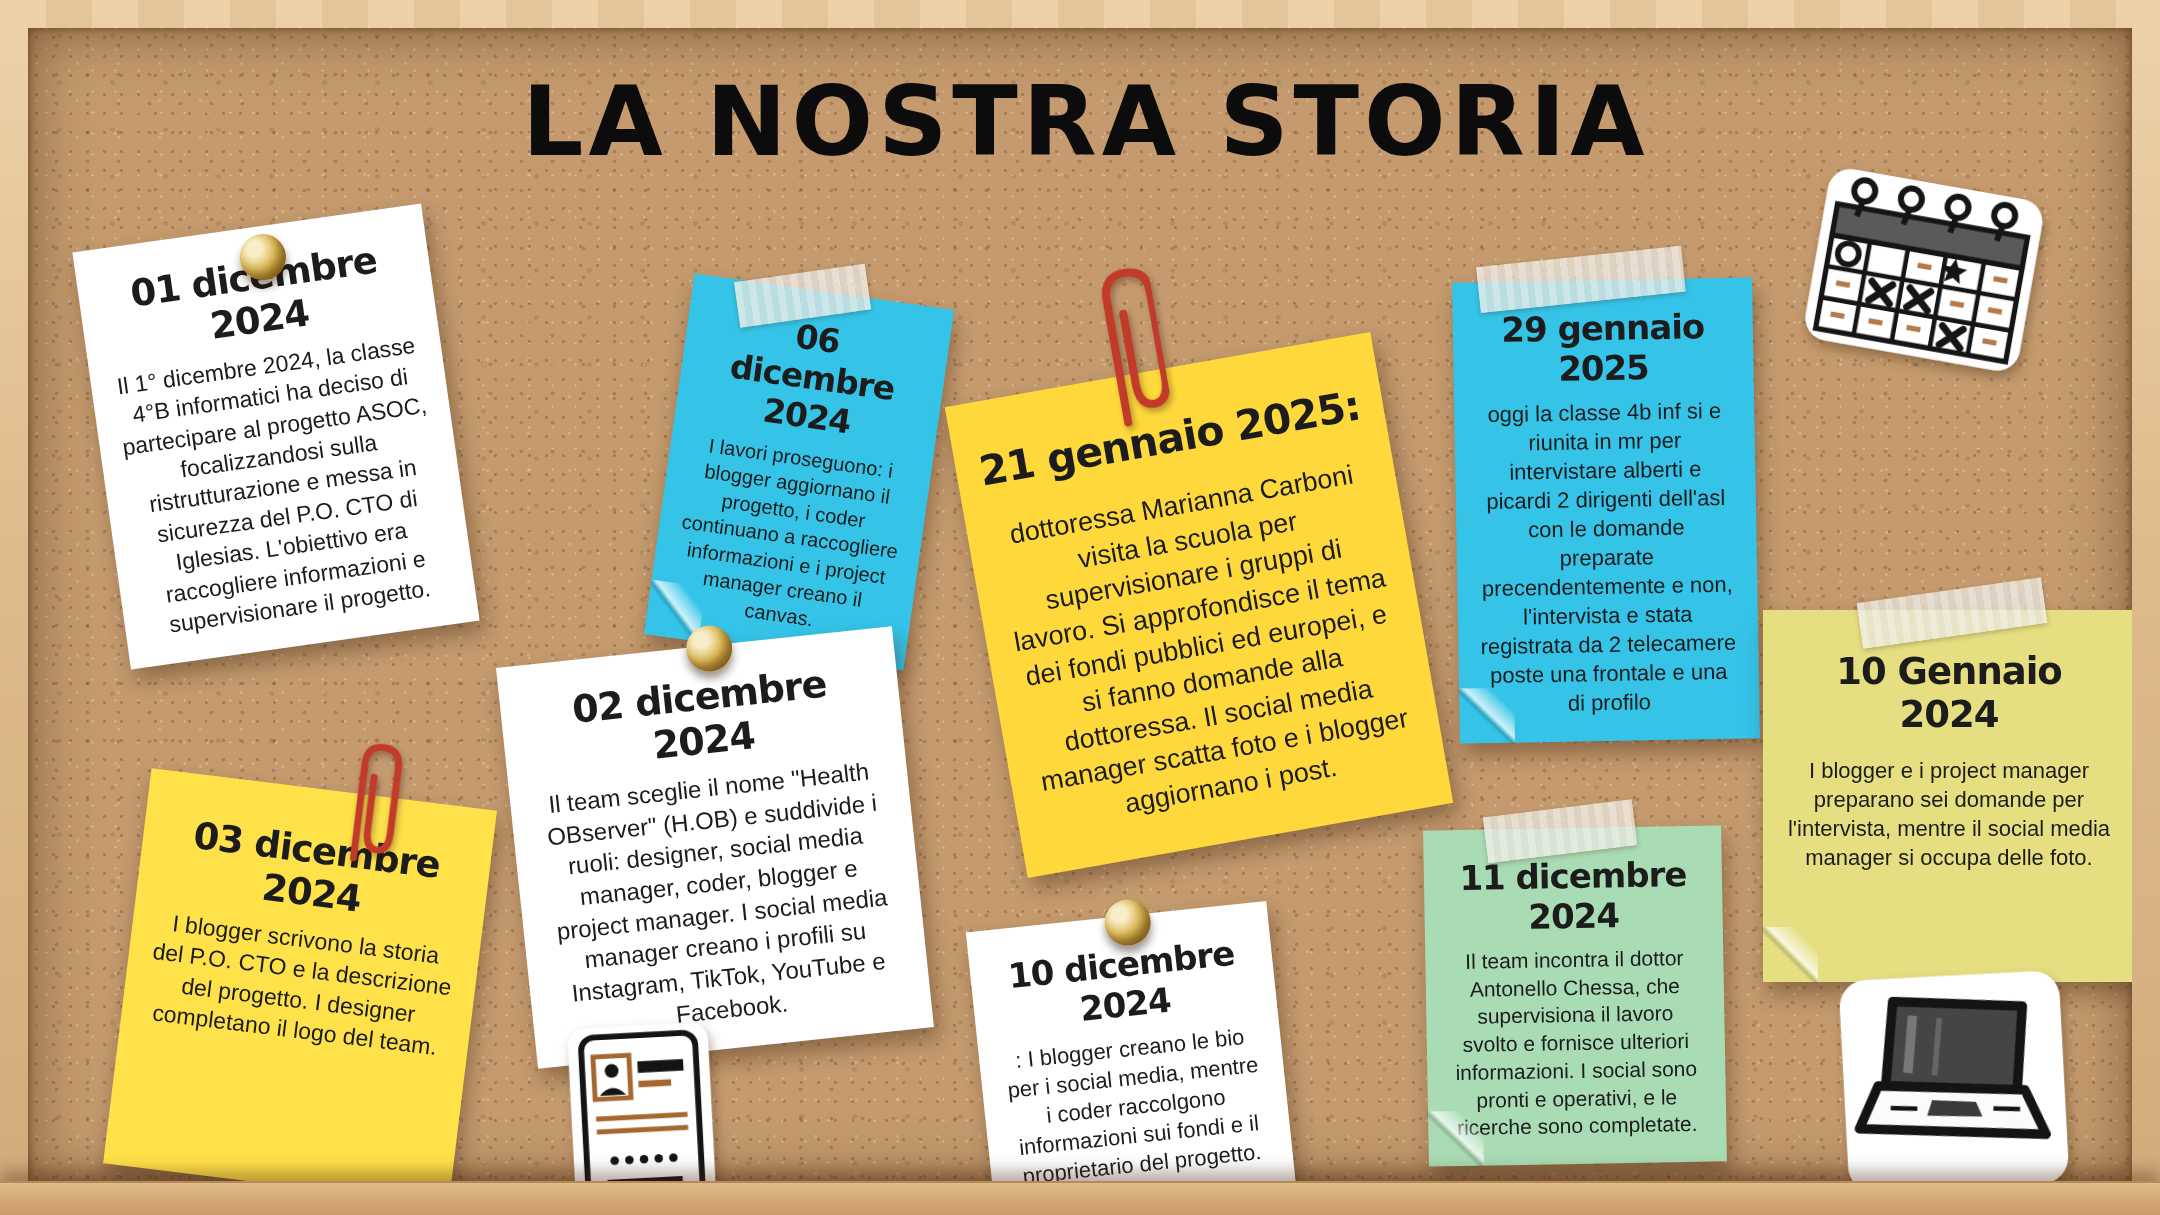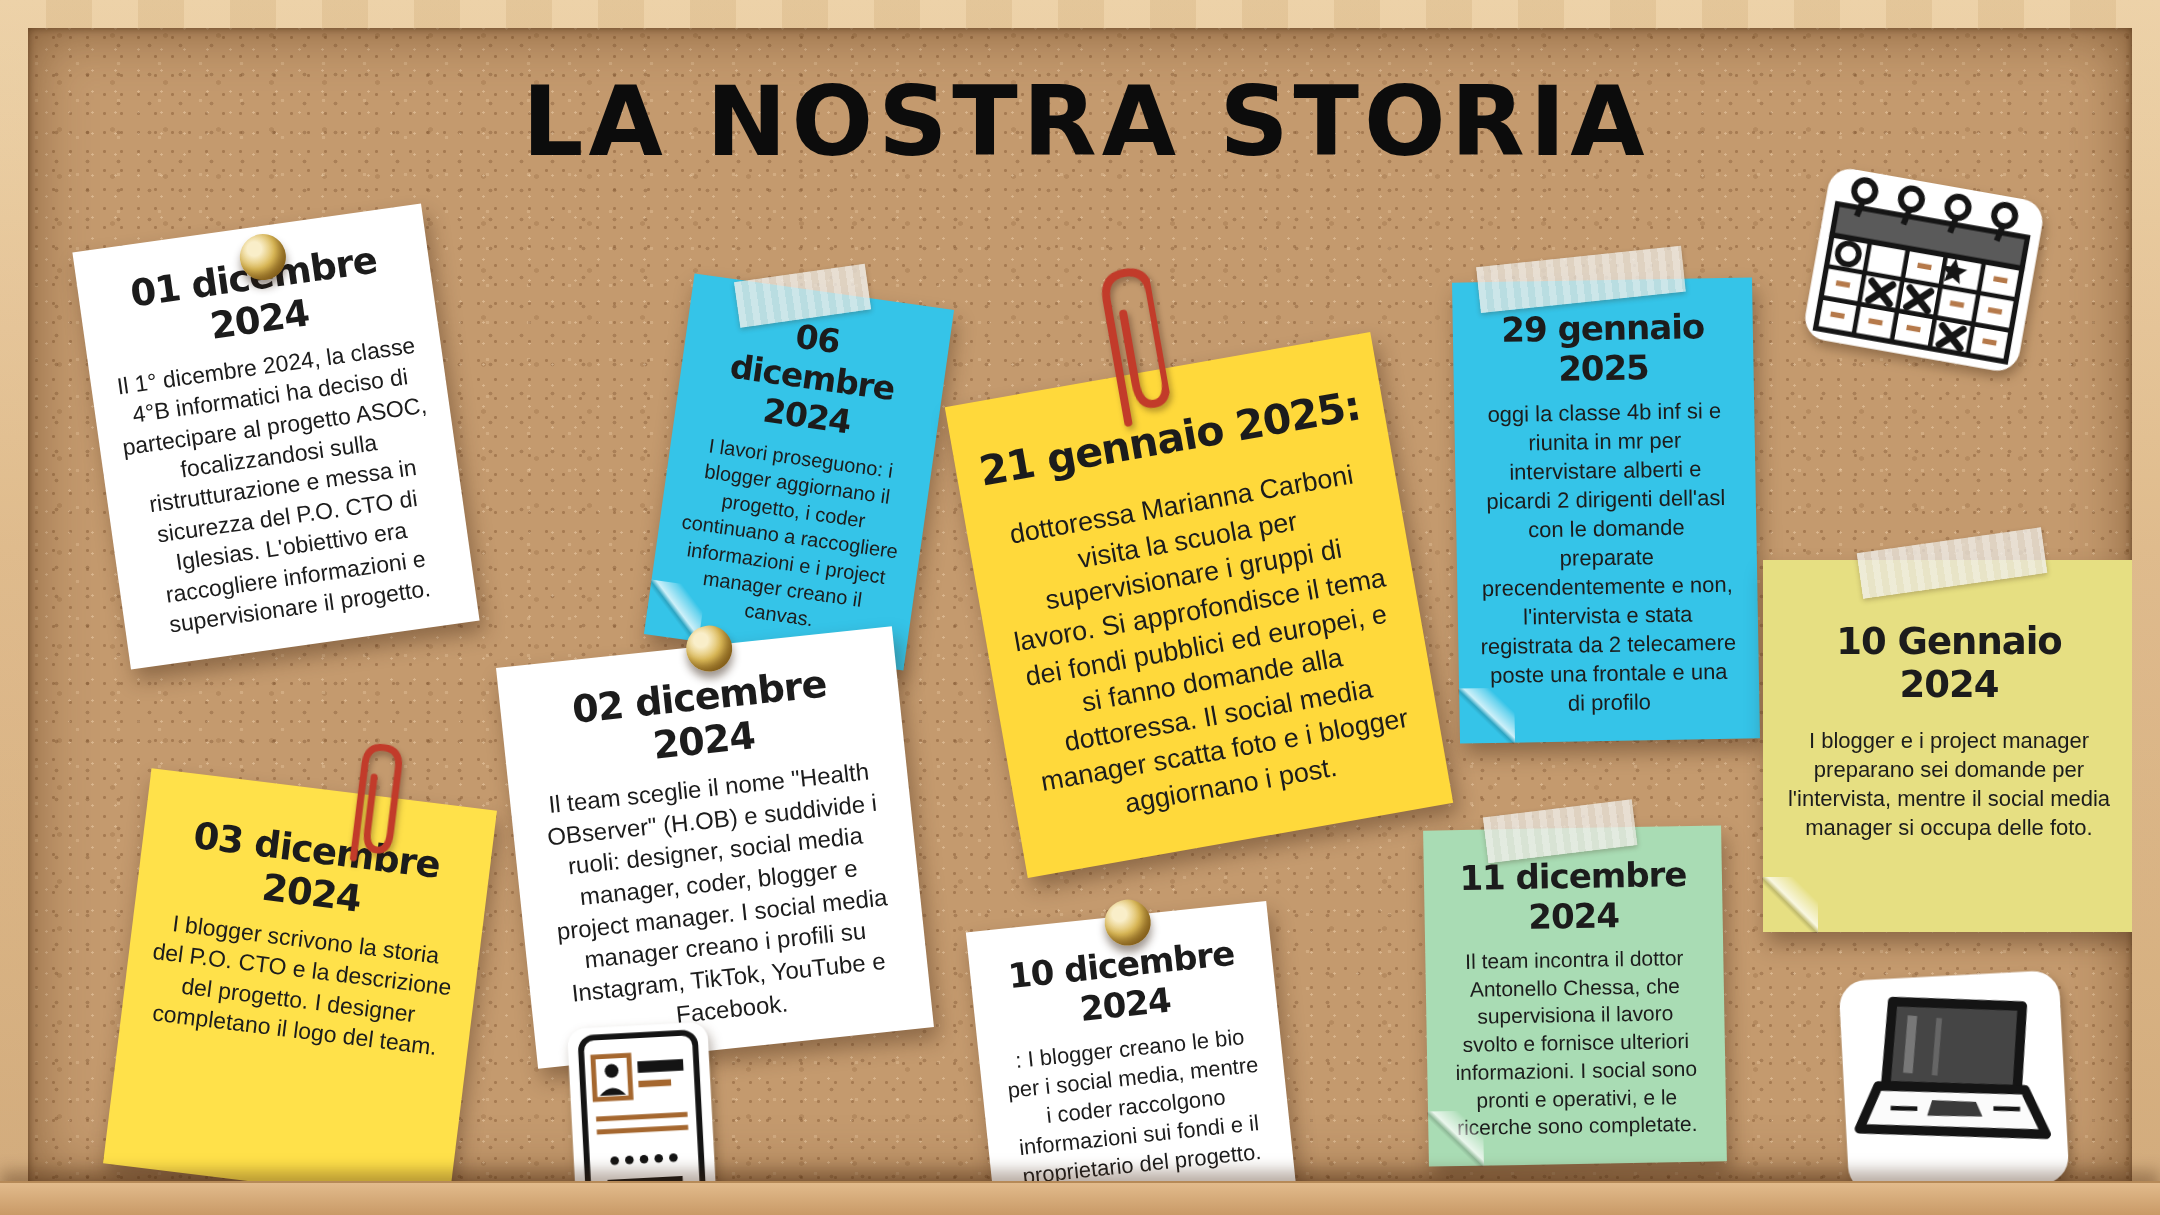--- a/index.html
+++ b/index.html
@@ -72,21 +72,21 @@
   .n1 .tape{left:44px;top:-16px;width:132px;transform:rotate(-16deg);}
 
   .n2{left:955px;top:338px;width:432px;min-height:478px;transform:rotate(-10deg);padding-top:46px;}
   .n2 .note-title{font-size:41px;margin-bottom:26px;} .n2 .note-body{font-size:27px;}
   .n2 .clip{left:37%;top:-118px;}
 
   .n3{left:1428px;top:252px;width:300px;min-height:402px;transform:rotate(-1deg);}
   .n3 .note-title{font-size:34px;} .n3 .note-body{font-size:22px;}
   .n3 .tape{left:26px;top:-24px;width:206px;transform:rotate(-5deg);}
 
-  .n4{left:1735px;top:532px;width:372px;min-height:372px;transform:rotate(0deg);padding-top:60px;}
+  .n4{left:1735px;top:582px;width:372px;min-height:372px;transform:rotate(0deg);padding-top:40px;}
   .n4 .note-title{font-size:37px;margin-bottom:20px;} .n4 .note-body{font-size:22px;}
   .n4 .tape{left:96px;top:-20px;width:186px;transform:rotate(-8deg);}
 
   .n5{left:488px;top:618px;width:398px;min-height:370px;transform:rotate(-6deg);}
   .n5 .note-title{font-size:38px;} .n5 .note-body{font-size:24px;}
   .n5 .pin{left:48%;top:-20px;}
 
   .n6{left:98px;top:760px;width:348px;min-height:398px;transform:rotate(7deg);padding-top:40px;}
   .n6 .note-title{font-size:37px;} .n6 .note-body{font-size:23px;}
   .n6 .clip{left:56%;top:-58px;}

